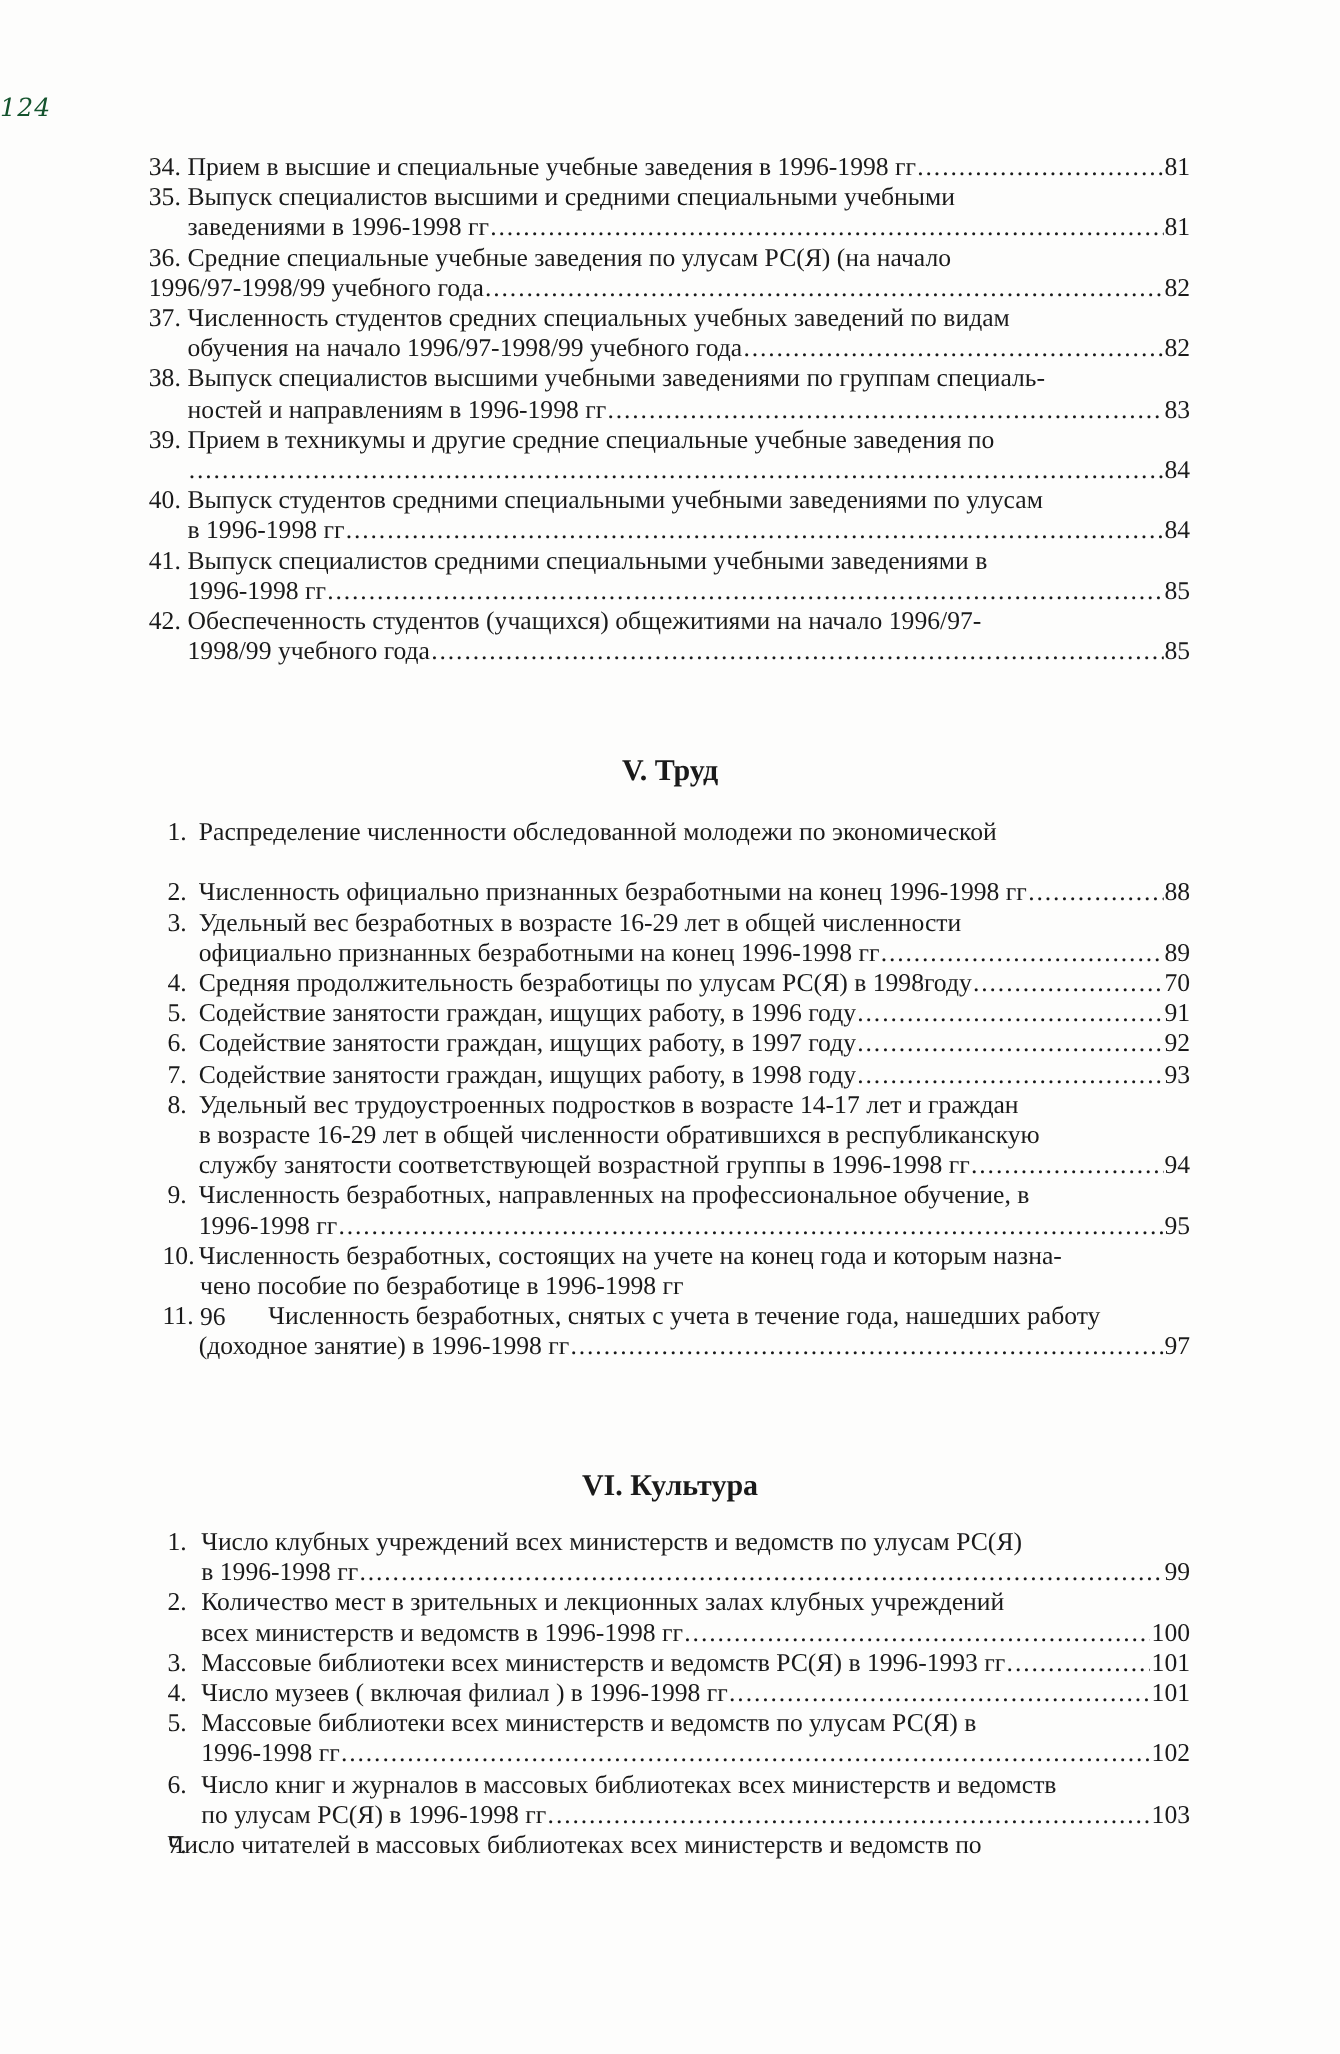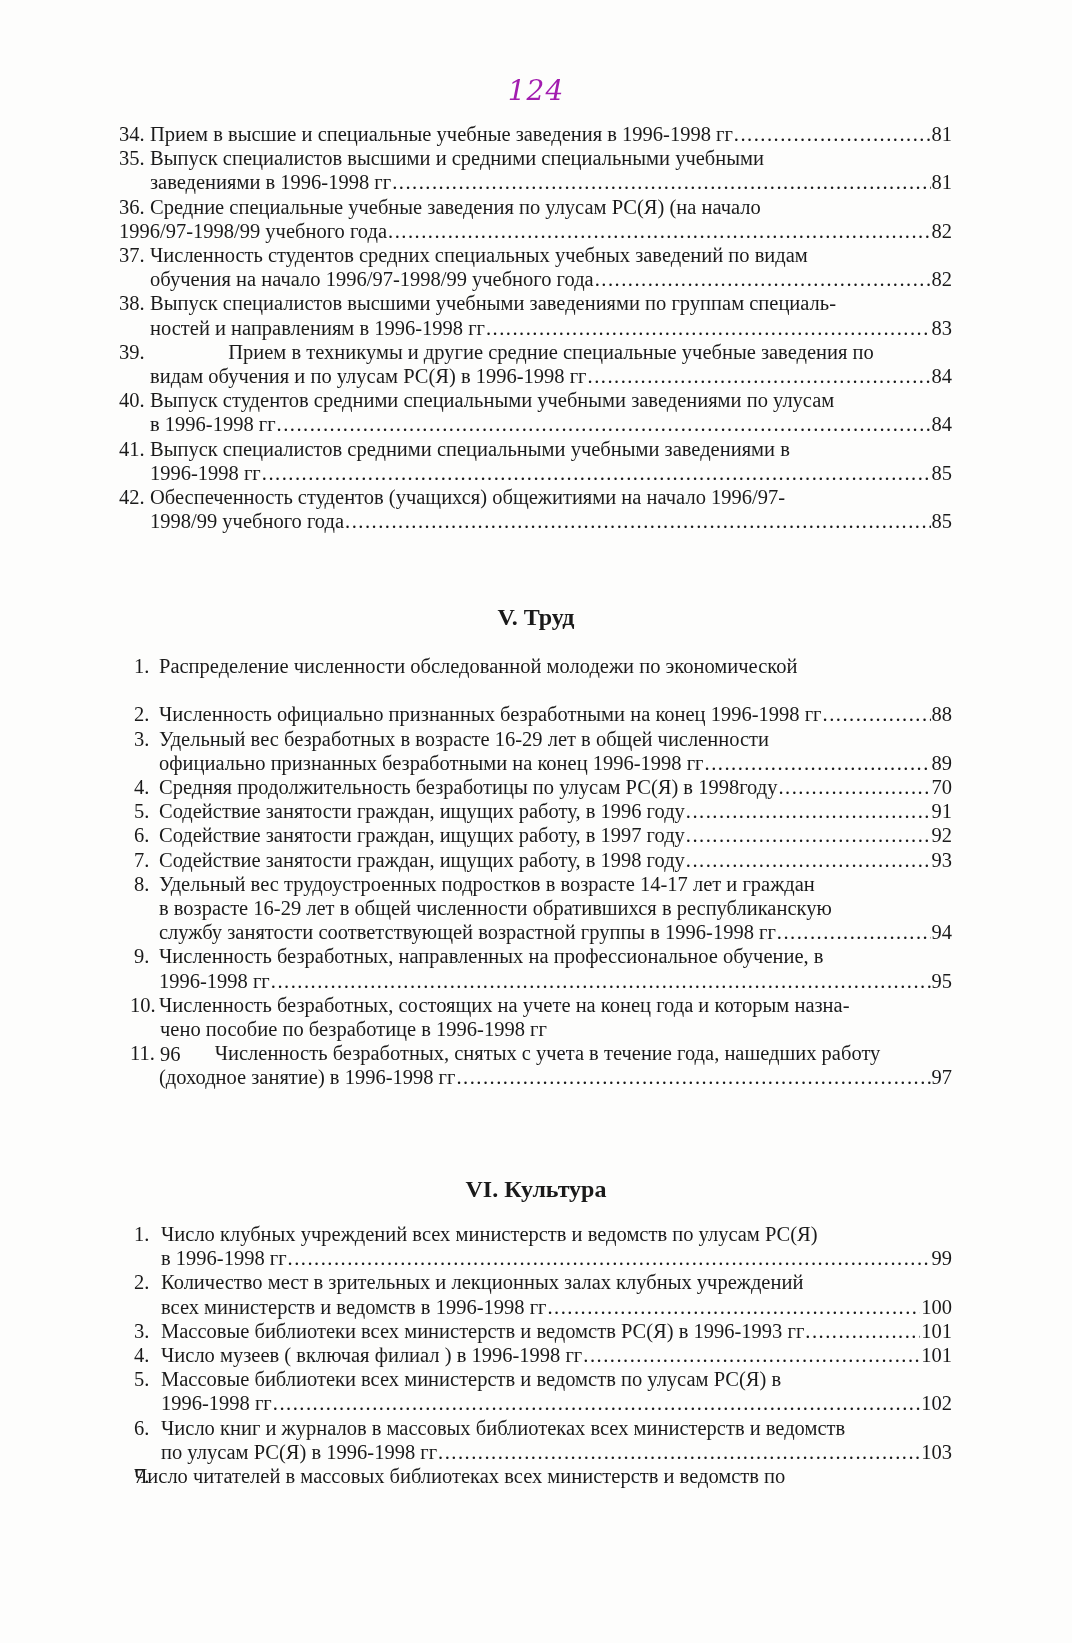--- a/index.html
+++ b/index.html
@@ -2,22 +2,22 @@
 <html><head>
   <meta charset="utf-8">
   <style>
     html, body { margin: 0; padding: 0; background: #ffffff; }
     body {
       width: 1072px; height: 1643px; position: relative; overflow: hidden;
       font-family: "Liberation Serif", serif; color: #1a1a1a;
       background: #fdfdfc;
     }
     .page-num {
-      position: absolute; left: 0; right: 0; top: 74px; text-align: center;
-      font-family: "DejaVu Serif", serif; font-style: italic; font-size: 28px; color: #a21caf;
+      position: absolute; left: 0; right: 0; top: 74px; text-align: left;
+      font-family: "DejaVu Serif", serif; font-style: italic; font-size: 20px; color: #14532d;
       letter-spacing: 1px;
     }
     .entry {
       position: absolute; font-size: 20.5px; line-height: 25px;
       white-space: nowrap;
     }
     .entry .num { position: absolute; left: 0; top: 0; }
     .line { display: block; position: relative; }
     .leader {
       display: flex; align-items: baseline;
@@ -79,25 +79,24 @@
     </div>
     <div class="entry" style="top: 291.4px; left: 119px; width: 833px;">
       <span class="num">38.</span>
       <span class="line" style="margin-left: 31px; height: 24.2px;"><span class="txt">Выпуск специалистов высшими учебными заведениями по группам специаль-</span></span>
       <span class="line leader" style="margin-left: 31px; height: 24.2px;">
         <span class="txt">ностей и направлениям в 1996-1998 гг</span>
         <span class="dots"></span>
         <span class="pg">83</span>
       </span>
     </div>
-    <div class="entry" style="top: 339.8px; left: 119px; width: 833px; text-align: center;">
+    <div class="entry" style="top: 339.8px; left: 119px; width: 833px;">
       <span class="num">39.</span>
       <span class="line" style="margin-left: 31px; height: 24.2px;"><span class="txt">Прием  в техникумы и другие средние специальные учебные заведения по</span></span>
       <span class="line leader" style="margin-left: 31px; height: 24.2px;">
-        <span class="txt">видам обучения  и по улусам РС(Я) в 1996-1998 гг</span>
         <span class="dots"></span>
         <span class="pg">84</span>
       </span>
     </div>
     <div class="entry" style="top: 388.2px; left: 119px; width: 833px;">
       <span class="num">40.</span>
       <span class="line" style="margin-left: 31px; height: 24.2px;"><span class="txt">Выпуск студентов средними специальными учебными  заведениями по улусам</span></span>
       <span class="line leader" style="margin-left: 31px; height: 24.2px;">
         <span class="txt">в 1996-1998 гг</span>
         <span class="dots"></span>

